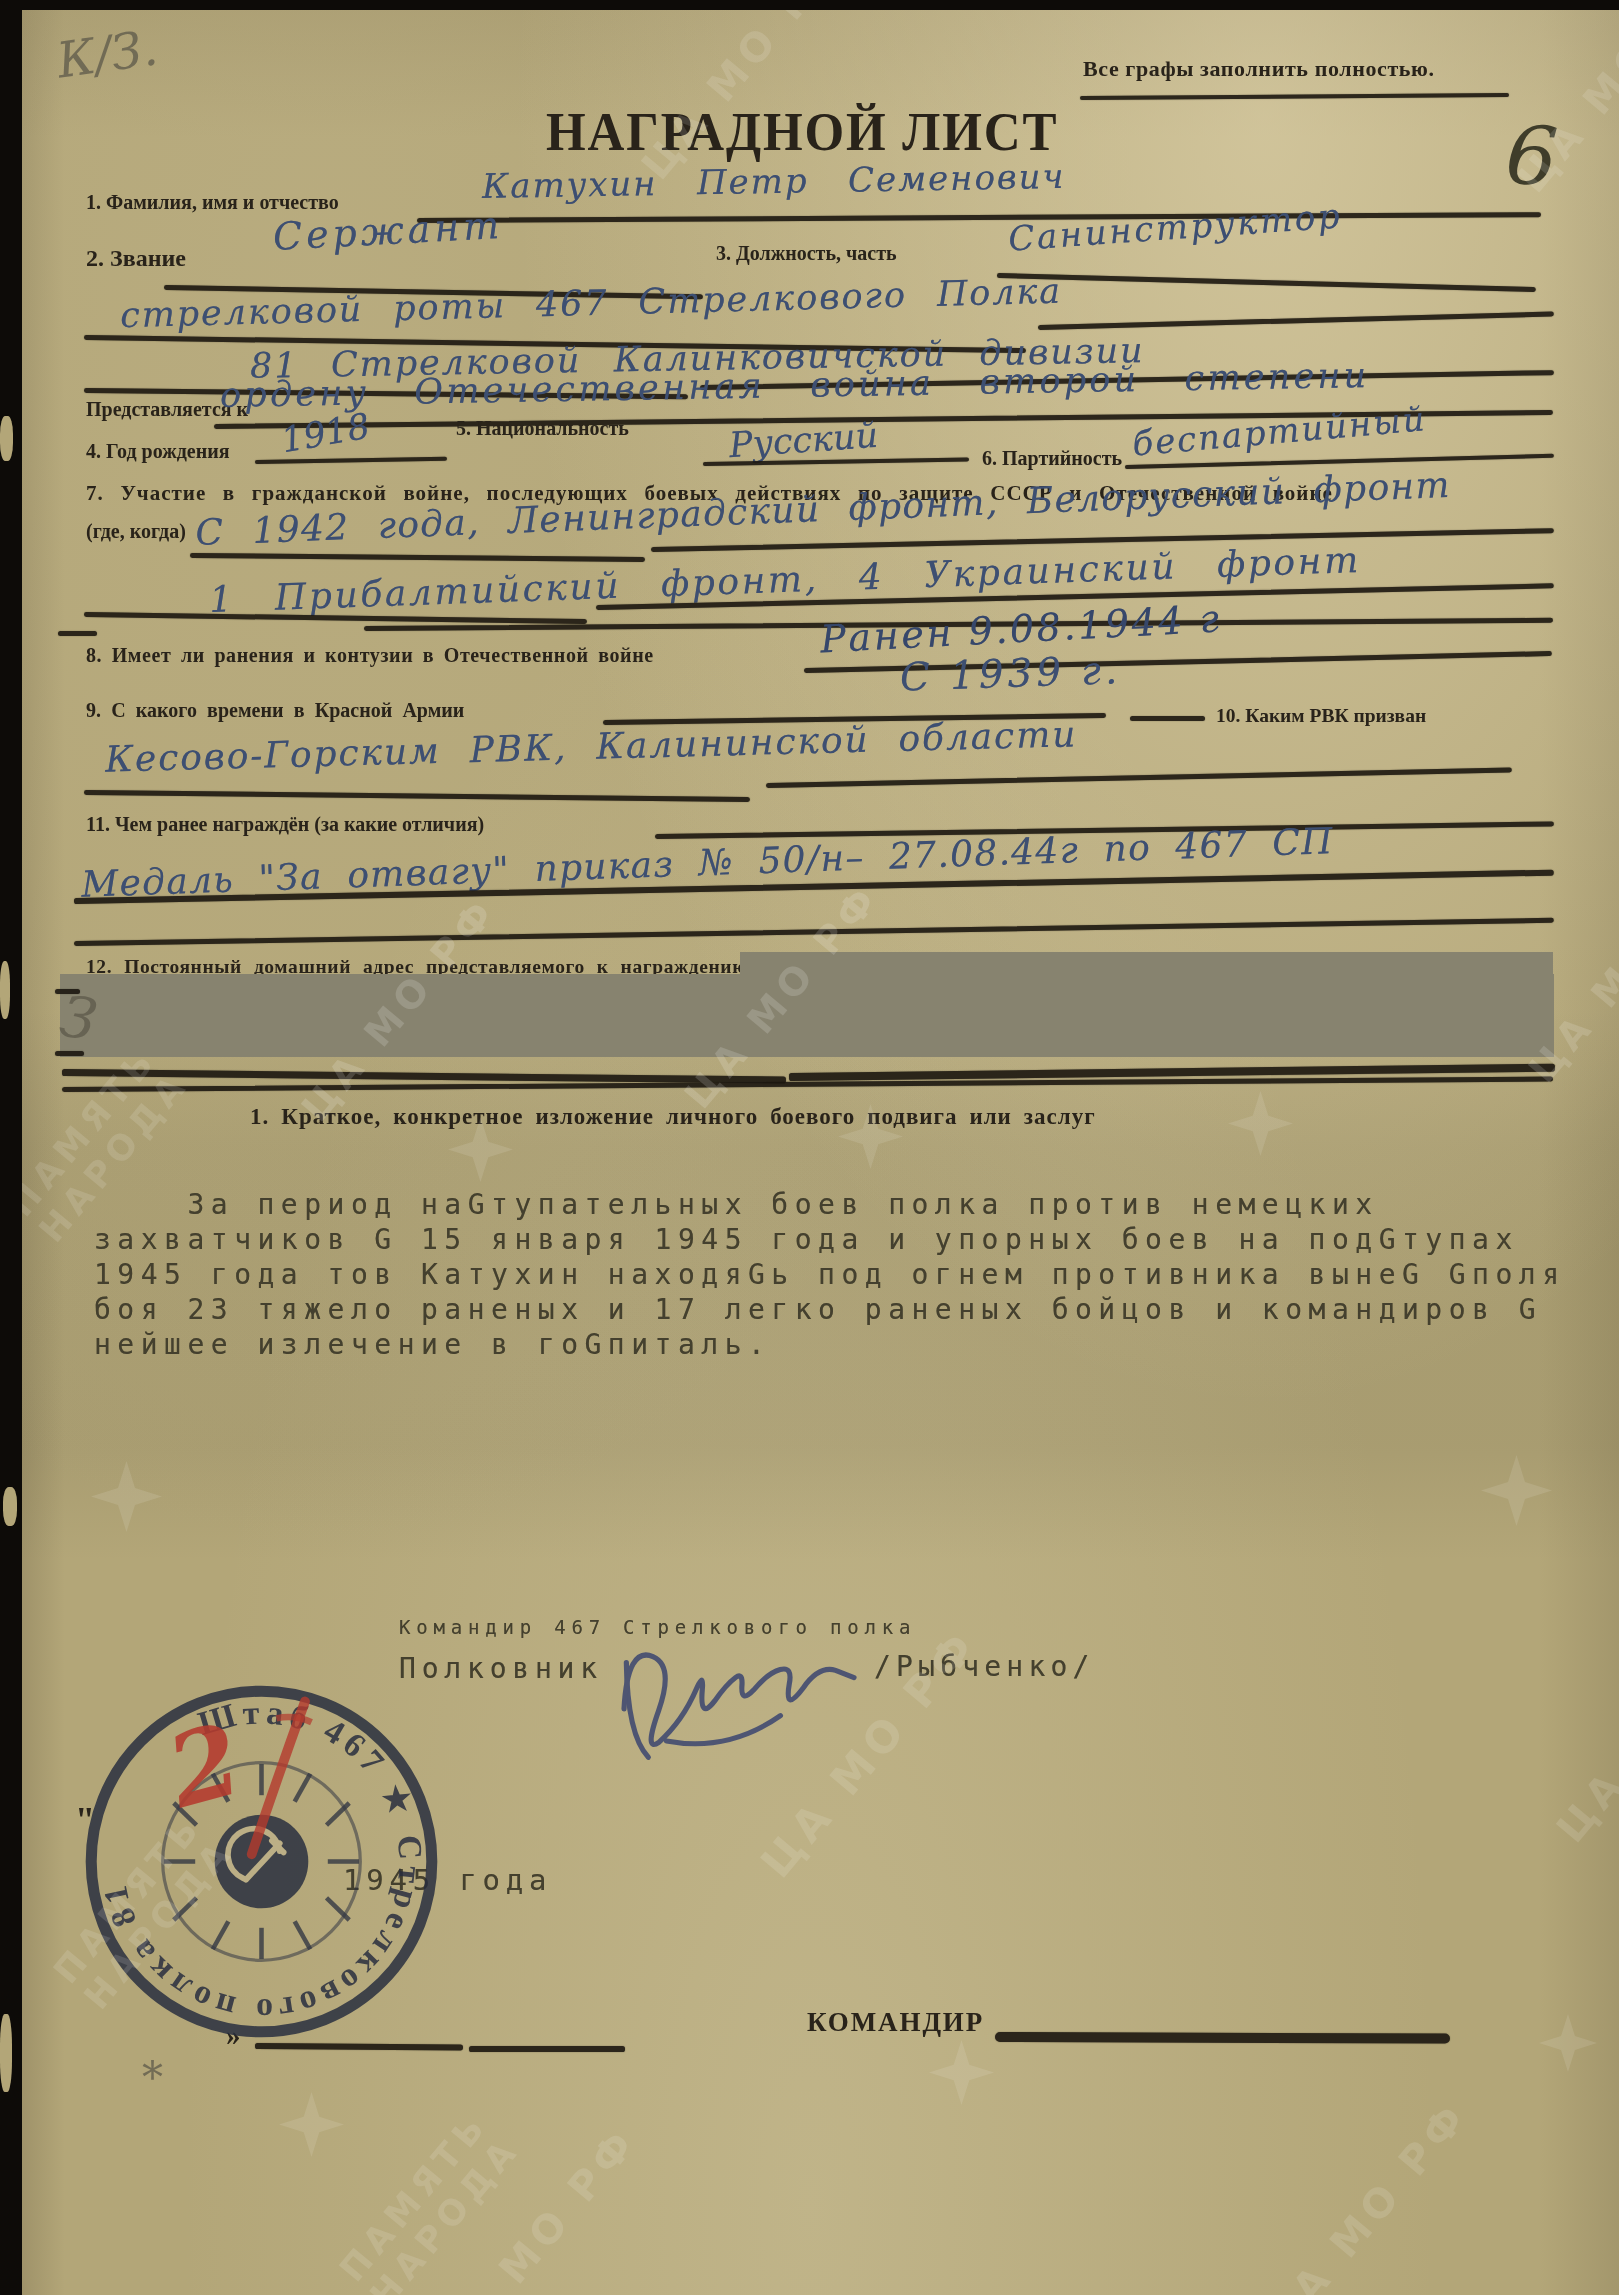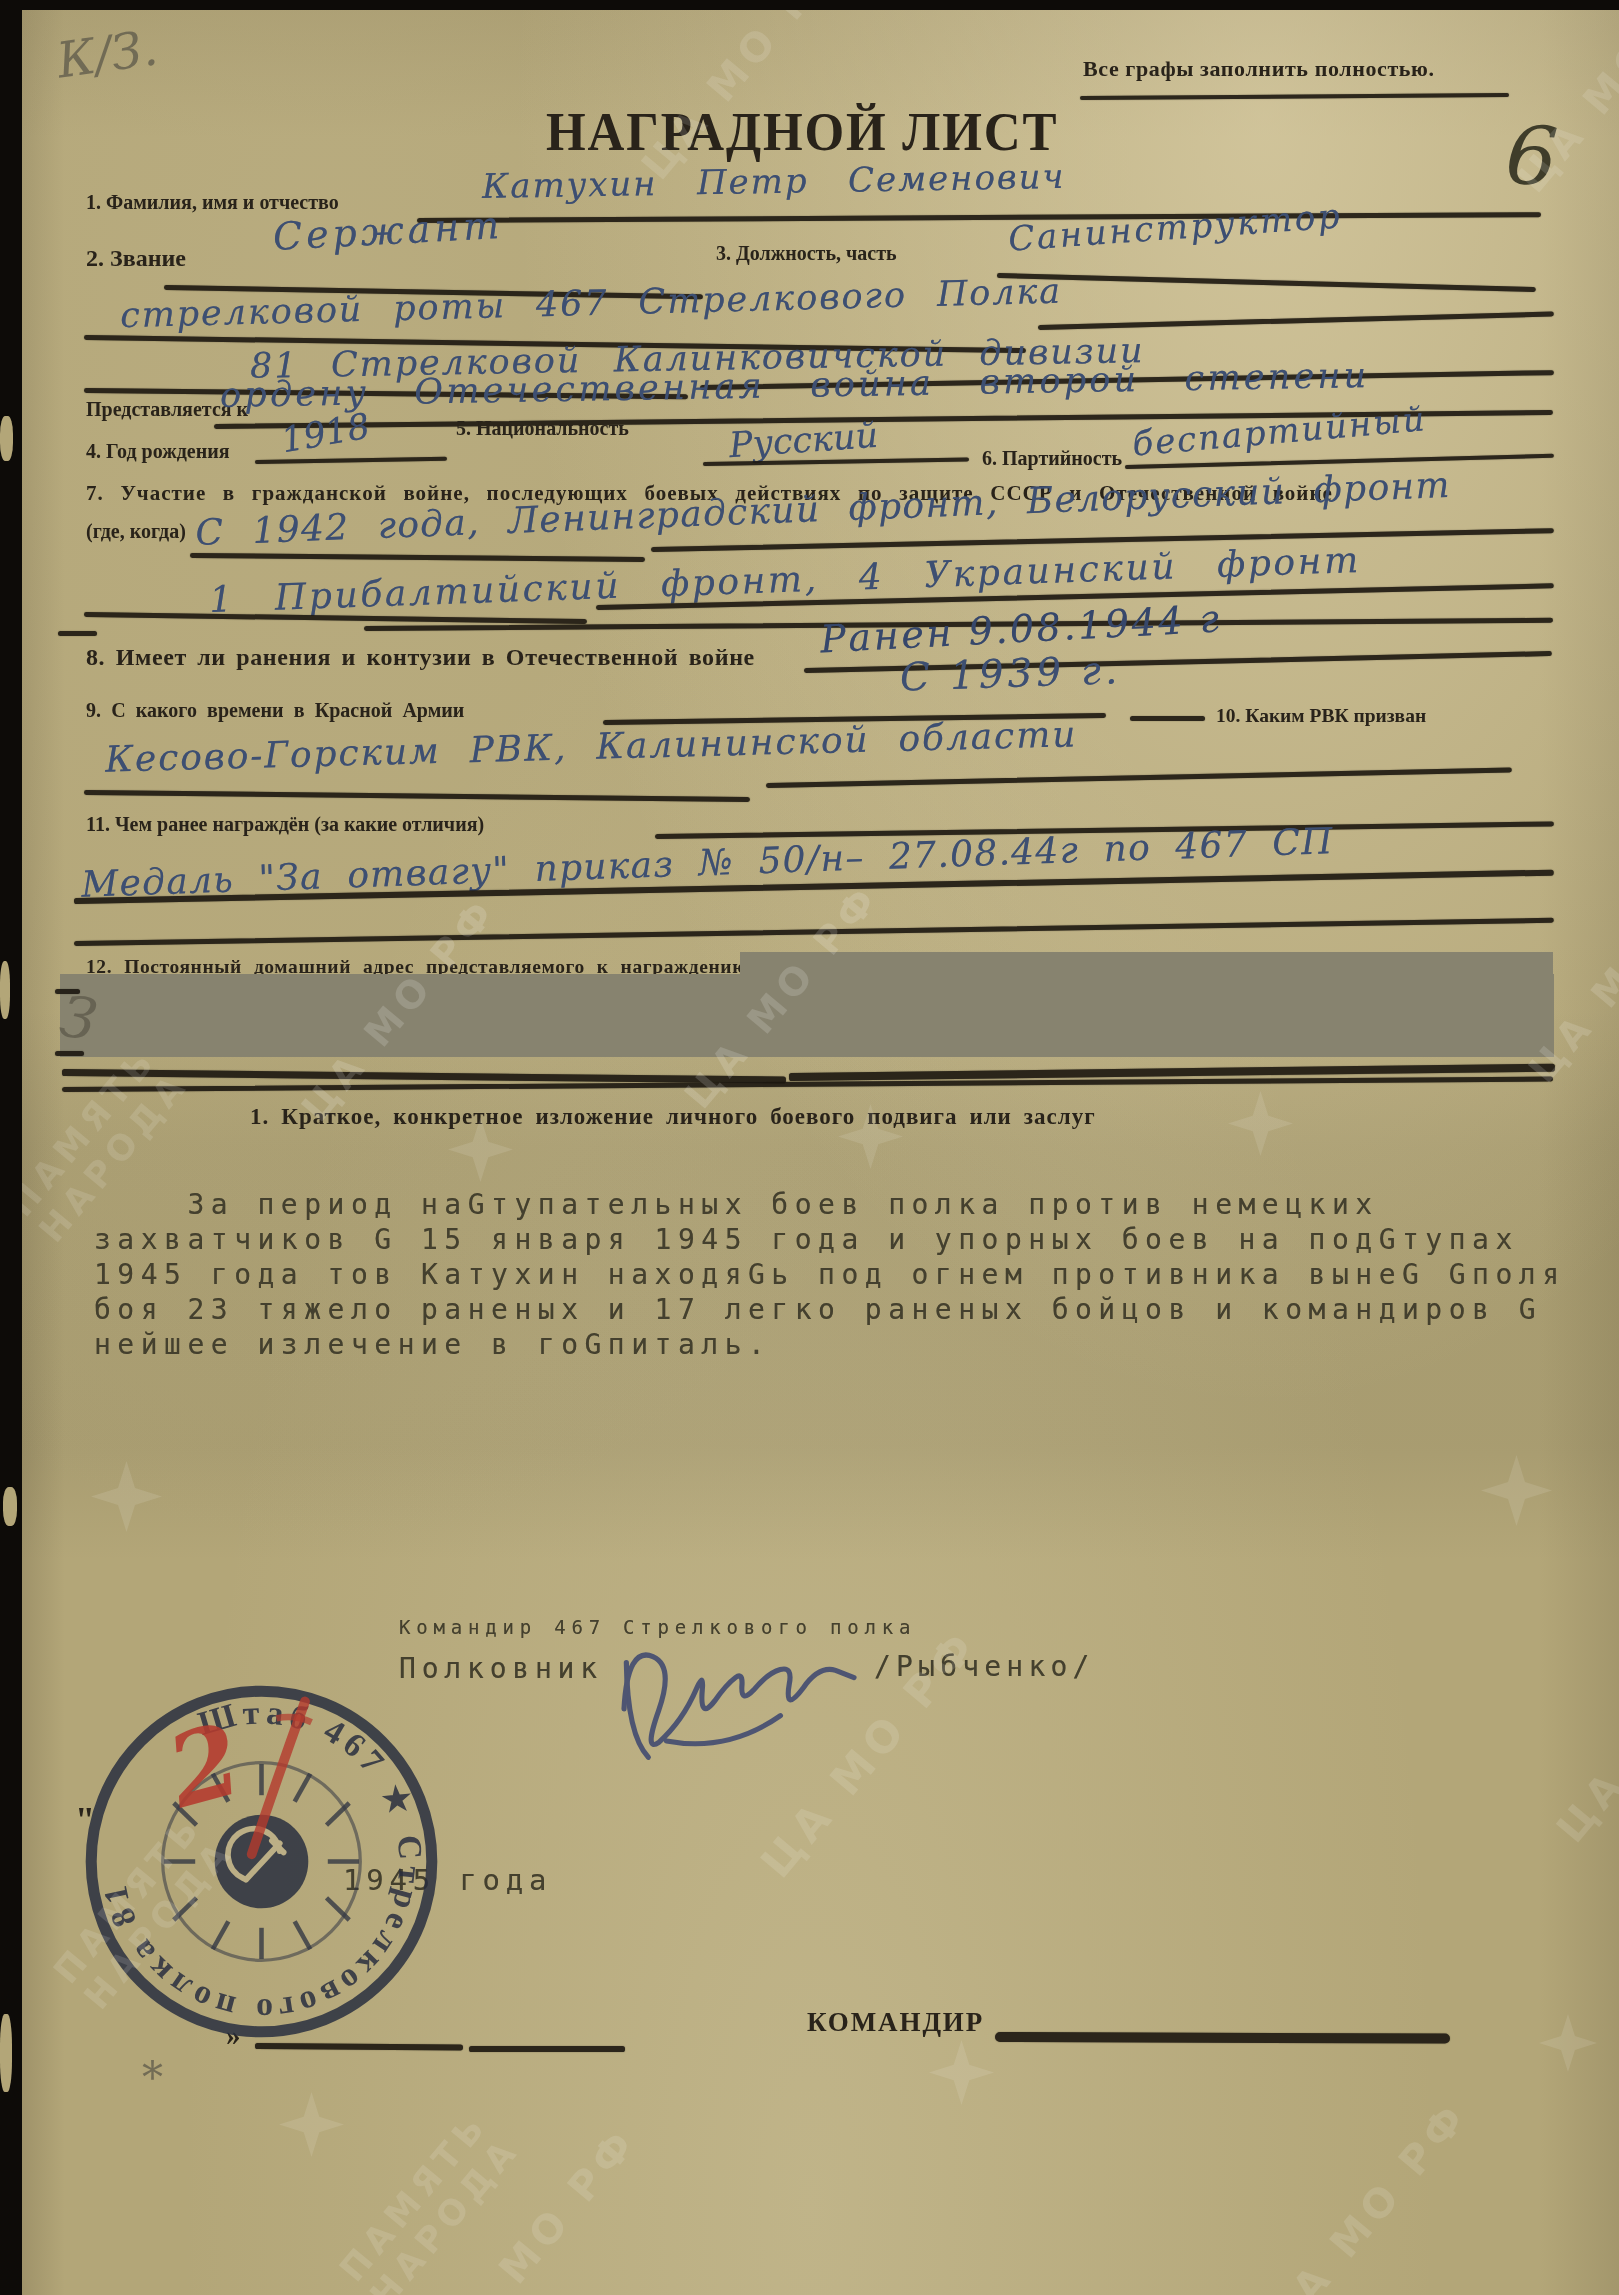--- a/index.html
+++ b/index.html
@@ -82,21 +82,21 @@
   <div class="abs lbl" style="left:86px;top:520px;font-size:20px;">(где, когда)</div>
   <div class="abs hw" style="left:195px;top:488px;font-size:36px;letter-spacing:1.3px;word-spacing:15.6px;transform:rotate(-2.2deg);">С 1942 года, Ленинградский фронт, Белорусский фронт</div>
   <div class="ln" style="left:190px;top:553px;width:455px;height:5.2px;transform:rotate(.5deg);"></div>
   <div class="ln" style="left:651px;top:547px;width:903px;height:5.2px;transform:rotate(-1.2deg);"></div>
   <div class="abs hw" style="left:209px;top:559px;font-size:36px;letter-spacing:2.6px;word-spacing:26px;transform:rotate(-2deg);">1 Прибалтийский фронт, 4 Украинский фронт</div>
   <div class="ln" style="left:84px;top:612px;width:503px;height:5.2px;transform:rotate(.8deg);"></div>
   <div class="ln" style="left:596px;top:605px;width:958px;height:5.2px;transform:rotate(-1.3deg);"></div>
   <div class="ln" style="left:364px;top:626px;width:1189px;height:4.5px;transform:rotate(-.4deg);"></div>
   <div class="ln" style="left:58px;top:631px;width:39px;height:4.5px;"></div>
 
-  <div class="abs lbl" style="left:86px;top:644px;font-size:24px;letter-spacing:0.6px;word-spacing:3.9px;">8. Имеет ли ранения и контузии в Отечественной войне</div>
+  <div class="abs lbl" style="left:86px;top:644px;font-size:20px;letter-spacing:0.6px;word-spacing:3.9px;">8. Имеет ли ранения и контузии в Отечественной войне</div>
   <div class="abs hw" style="left:820px;top:607px;font-size:38px;letter-spacing:2.6px;transform:rotate(-3deg);color:#36476b;">Ранен 9.08.1944 г</div>
   <div class="ln" style="left:804px;top:668px;width:748px;height:5.2px;transform:rotate(-1.3deg);"></div>
 
   <div class="abs lbl" style="left:86px;top:699px;font-size:20px;word-spacing:5.2px;">9. С какого времени в Красной Армии</div>
   <div class="abs hw" style="left:900px;top:651px;font-size:39px;letter-spacing:3.9px;transform:rotate(-2deg);">С 1939 г.</div>
   <div class="ln" style="left:603px;top:720px;width:503px;height:4.5px;transform:rotate(-.8deg);"></div>
   <div class="ln" style="left:1130px;top:716px;width:75px;height:4.5px;"></div>
   <div class="abs lbl" style="left:1216px;top:705px;font-size:19.5px;">10. Каким РВК призван</div>
   <div class="abs hw" style="left:105px;top:726px;font-size:36px;letter-spacing:1.9px;word-spacing:15.6px;transform:rotate(-1.5deg);">Кесово-Горским РВК, Калининской области</div>
   <div class="ln" style="left:84px;top:790px;width:666px;height:5.2px;transform:rotate(.6deg);"></div>

